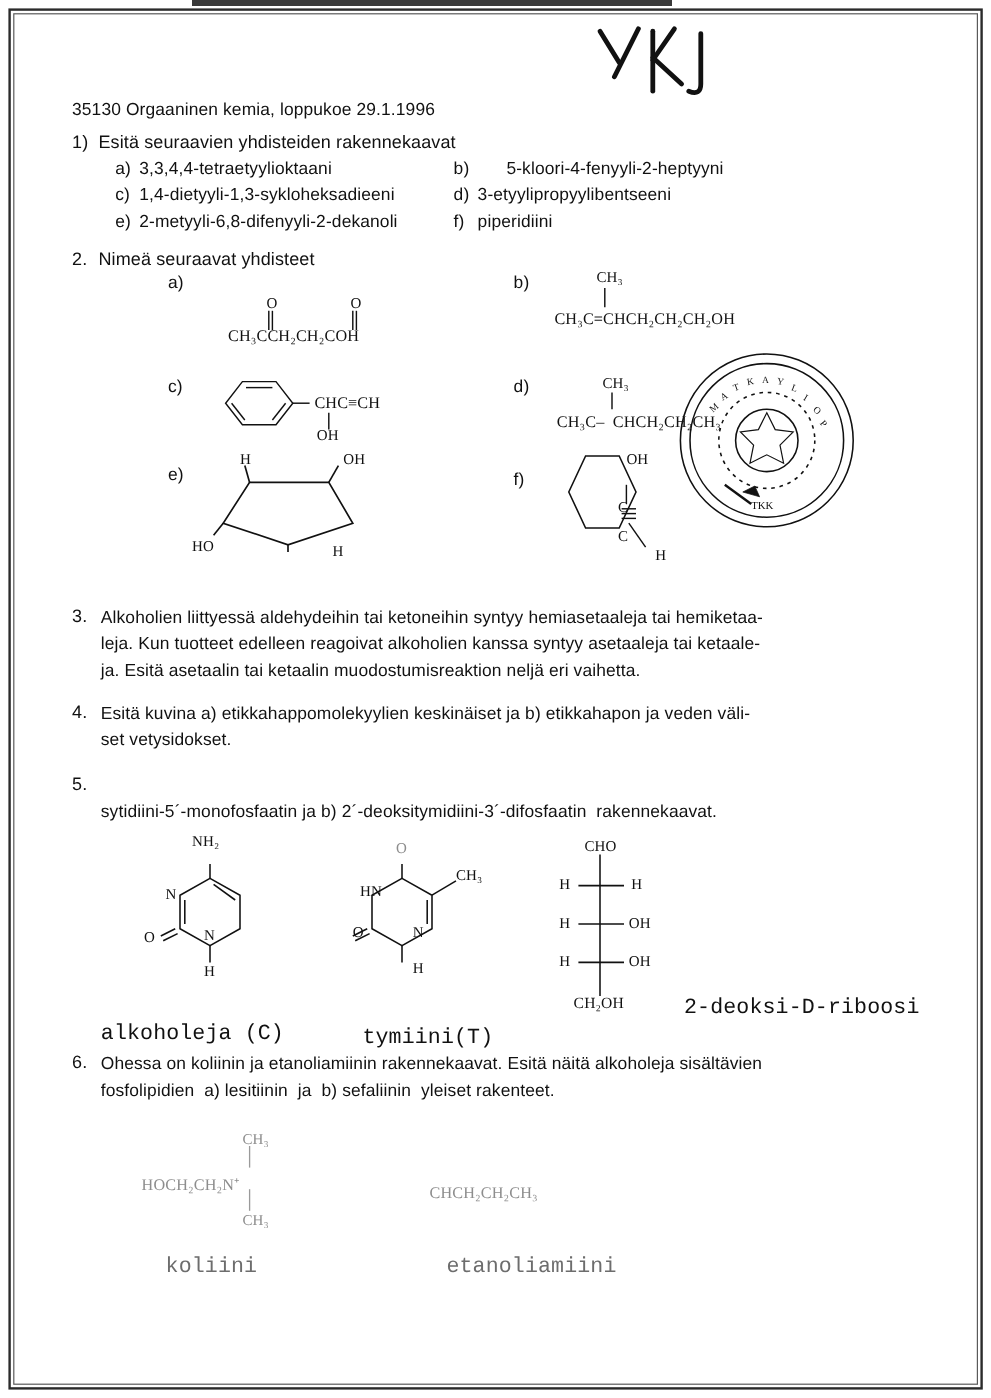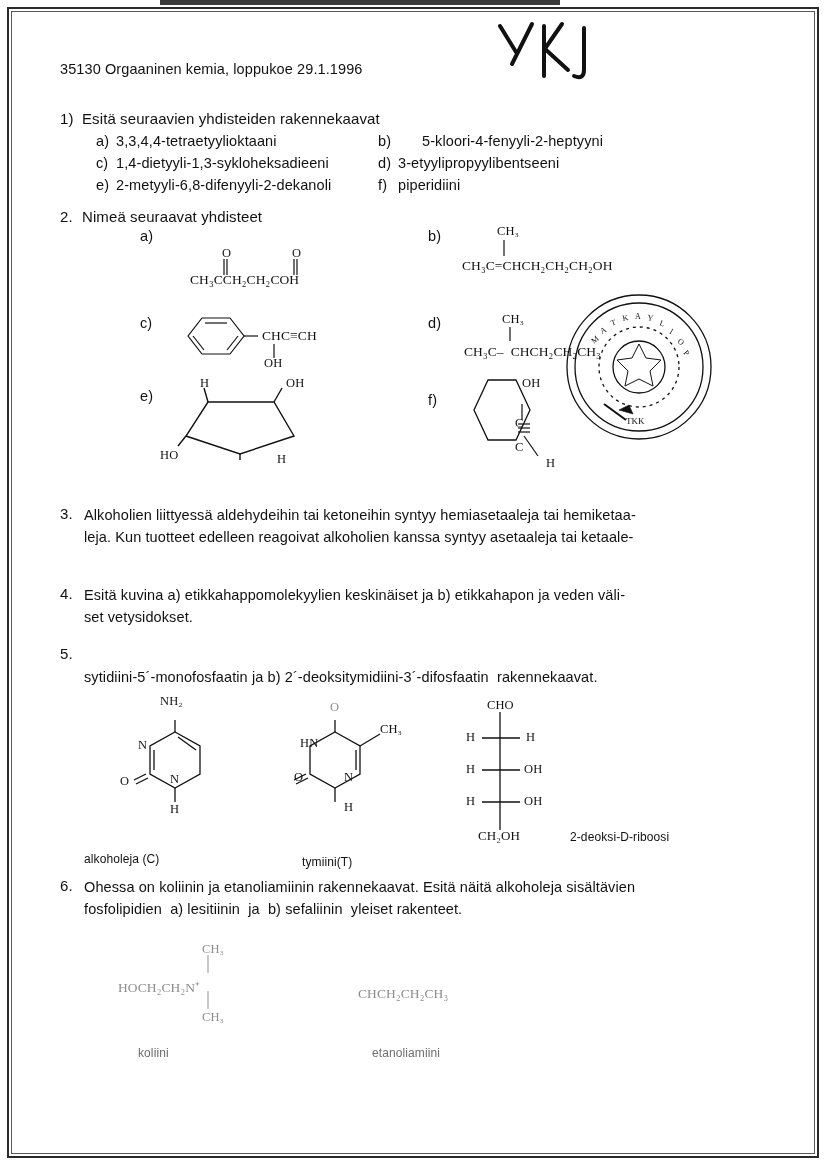--- a/index.html
+++ b/index.html
@@ -73,22 +73,22 @@
     line-height: 21px;
   }
   .faded {
     color: #8d8d8d;
   }
   .chem {
     font-family: "Liberation Serif", serif;
     font-size: 12.5px;
   }
   .lbl {
-    font-family: Liberation Sans, sans-serif;
-    font-size: 12px;
+    font-family: Liberation Mono, monospace;
+    font-size: 18px;
   }
   
   .handmark {
     position: absolute;
     left: 492px;
     top: 18px;
     width: 120px;
     height: 70px;
   }
   .stamp {
@@ -104,21 +104,21 @@
 <body>
 
 <div class="page">
 
   <div class="scan-frame"></div>
   <div class="scan-frame-inner"></div>
   <div class="scan-top-smudge"></div>
 
   <div class="content">
 
-    <div class="txt hdr" style="left:60px; top:61px;">35130 Orgaaninen kemia, loppukoe 29.1.1996</div>
+    <div class="txt hdr" style="left:60px; top:84px;">35130 Orgaaninen kemia, loppukoe 29.1.1996</div>
 
     <div class="handmark">
       <svg width="120" height="70" viewBox="0 0 120 70">
         <g fill="none" stroke="#111" stroke-width="4" stroke-linecap="round">
           <path d="M8,8 L24,34"></path>
           <path d="M40,6 L20,46"></path>
           <path d="M52,8 L52,58"></path>
           <path d="M70,6 L52,32"></path>
           <path d="M52,30 L76,52"></path>
           <path d="M92,10 L92,52 Q92,62 82,58"></path>
@@ -264,20 +264,21 @@
           <text x="113" y="50" transform="rotate(40 113 50)">O</text>
           <text x="119" y="61" transform="rotate(50 119 61)">P</text>
           <text x="62" y="132" font-size="9">TKK</text>
         </g>
       </svg>
     </div>
 
     <div class="txt q" style="left:60px; top:505px;">3.</div>
     <div class="txt body-l" style="left:84px; top:505px;">Alkoholien liittyessä aldehydeihin tai ketoneihin syntyy hemiasetaaleja tai hemiketaa-</div>
     <div class="txt body-l" style="left:84px; top:527px;">leja. Kun tuotteet edelleen reagoivat alkoholien kanssa syntyy asetaaleja tai ketaale-</div>
+    <div class="txt body-l" style="left:84px; top:549px;">ja. Esitä asetaalin tai ketaalin muodostumisreaktion neljä eri vaihetta.</div>
 
     <div class="txt q" style="left:60px; top:585px;">4.</div>
     <div class="txt body-l" style="left:84px; top:585px;">Esitä kuvina a) etikkahappomolekyylien keskinäiset ja b) etikkahapon ja veden väli-</div>
     <div class="txt body-l" style="left:84px; top:607px;">set vetysidokset.</div>
 
     <div class="txt q" style="left:60px; top:645px;">5.</div>
     <div class="txt body-l" style="left:84px; top:667px;">sytidiini-5´-monofosfaatin ja b) 2´-deoksitymidiini-3´-difosfaatin  rakennekaavat.</div>
 
     <div class="txt chem" style="left:160px; top:694px;">NH₂</div>
     <div style="position:absolute;left:130px;top:710px;">

